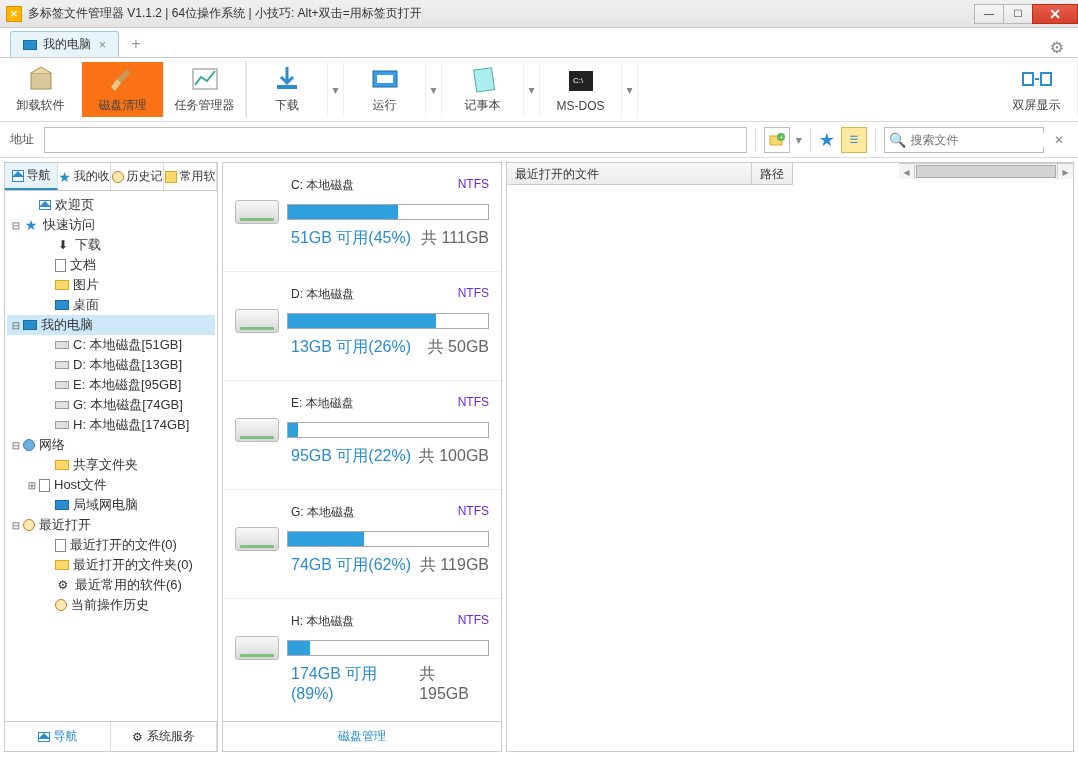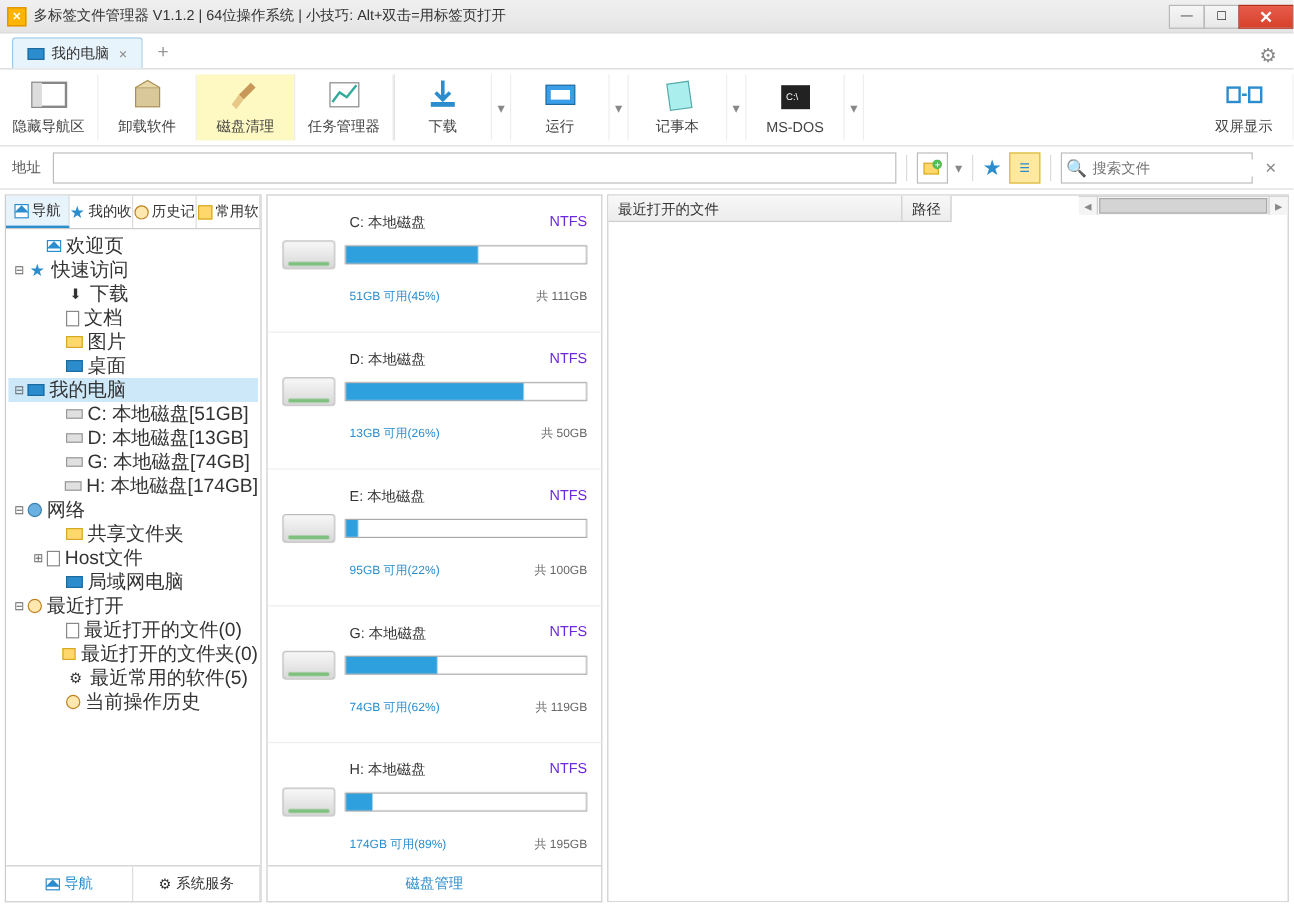--- a/index.html
+++ b/index.html
@@ -50,40 +50,40 @@
 .sidebar { width: 214px; border: 1px solid #ccc; display: flex; flex-direction: column; }
 .side-tabs { height: 28px; display: flex; border-bottom: 1px solid #ccc; }
 .side-tab { flex: 1; display: flex; align-items: center; justify-content: center; font-size: 12px; border-right: 1px solid #ddd; cursor: pointer; gap:3px; overflow:hidden;white-space:nowrap;}
 .side-tab.active { background: #e8f4fb; border-bottom: 2px solid #2b8dcd; }
 .side-tab .st-icon{width:12px;height:12px;}
 .tree { flex: 1; overflow: auto; padding: 4px 2px; }
 .tree-node { display: flex; align-items: center; height: 20px; cursor: pointer; white-space: nowrap; }
 .tree-node.selected { background: #cde8f9; }
 .tree-toggle { width: 14px; text-align: center; color: #666; font-size: 10px; }
 .tree-icon { width: 16px; height: 14px; margin-right: 4px; display:inline-flex;align-items:center;justify-content:center;}
-.tree-label { font-size: 16px; }
+.tree-label { font-size: 13px; }
 .indent-0{padding-left:2px;} .indent-1{padding-left:18px;} .indent-2{padding-left:34px;}
 
 .side-bottom { height: 30px; border-top: 1px solid #ccc; display: flex; }
 .side-bottom .sb-tab { flex: 1; display: flex; align-items: center; justify-content: center; gap:4px; cursor: pointer; border-right:1px solid #ddd;}
 .side-bottom .sb-tab.active { color: #2b8dcd; }
 
 
 .drives { width: 280px; border: 1px solid #ccc; display: flex; flex-direction: column; }
 .drive-list { flex: 1; overflow: auto; }
 .drive-item { padding: 14px 12px 22px; border-bottom: 1px solid #eee; }
 .drive-head { display: flex; justify-content: space-between; margin-bottom: 6px; padding-left: 56px; }
 .drive-name { color: #333; }
 .drive-fs { color: #6d28d9; }
 .drive-body { display: flex; align-items: center; gap: 8px; }
 .drive-img { width: 44px; height: 24px; background: linear-gradient(#f8f8f8,#d8d8d8); border: 1px solid #bbb; border-radius: 3px; position:relative;}
 .drive-img::after{content:"";position:absolute;bottom:2px;left:4px;right:4px;height:3px;background:#7ec07e;border-radius:1px;}
 .drive-bar { flex: 1; height: 16px; border: 1px solid #aaa; background: #fff; position: relative; }
 .drive-fill { height: 100%; background: #2ea0de; }
-.drive-foot { display: flex; justify-content: space-between; margin-top: 16px; padding-left: 56px; font-size: 10px; }
+.drive-foot { display: flex; justify-content: space-between; margin-top: 4px; padding-left: 56px; font-size: 16px; }
 .drive-free { color: #2b8dcd; }
 .drive-total { color: #666; }
 .drives-bottom { height: 30px; border-top: 1px solid #ccc; display: flex; align-items: center; justify-content: center; color: #2b8dcd; cursor: pointer; }
 
 
 .recent { flex: 1; border: 1px solid #ccc; display: flex; flex-direction: row; }
 .recent-head { height: 22px; background: linear-gradient(#f8f8f8,#ececec); border-bottom: 1px solid #ccc; display: flex; }
 .recent-col { padding: 3px 8px; border-right: 1px solid #ccc; }
 .recent-col.c1{width:245px;} .recent-col.c2{flex:1;}
 .recent-body { flex: 1; }
@@ -128,33 +128,26 @@
     <span>我的电脑</span>
     <span class="tab-close">×</span>
   </div>
   <div class="tab-add">+</div>
   <div class="gear-right">⚙</div>
 </div>
 
 <div class="toolbar">
   <div class="tool-btn">
     <svg class="tool-icon" viewBox="0 0 32 28">
-        <rect x="2" y="4" width="28" height="20" fill="none" stroke="#888" stroke-width="2"></rect>
-        <rect x="2" y="4" width="8" height="20" fill="#ddd"></rect>
-      </svg>
-    <span class="tool-label">隐藏导航区</span>
-  </div>
-  <div class="tool-btn">
-    <svg class="tool-icon" viewBox="0 0 32 28">
         <rect x="6" y="8" width="20" height="16" fill="#d8c89a" stroke="#a89058"></rect>
         <path d="M6 8 L16 2 L26 8" fill="#e8d8aa" stroke="#a89058"></path>
       </svg>
     <span class="tool-label">卸载软件</span>
   </div>
-  <div class="tool-btn" style="background:#fef9c3;">
+  <div class="tool-btn" style="background:#f97316;">
     <svg class="tool-icon" viewBox="0 0 32 28">
         <path d="M20 4 L24 8 L14 18 L10 14 Z" fill="#c89858"></path>
         <path d="M10 14 L14 18 L8 26 L4 22 Z" fill="#e8c888"></path>
       </svg>
     <span class="tool-label">磁盘清理</span>
   </div>
   <div class="tool-btn">
     <svg class="tool-icon" viewBox="0 0 32 28">
         <rect x="4" y="4" width="24" height="20" fill="#fff" stroke="#888"></rect>
         <polyline points="6,20 12,12 18,16 26,6" fill="none" stroke="#3a9" stroke-width="2"></polyline>
@@ -293,20 +286,25 @@
           <span class="tree-label">C: 本地磁盘[51GB]</span>
         </div>
       <div class="tree-node indent-2">
           <span class="tree-toggle"></span>
           <span class="tree-icon ico-drive"></span>
           <span class="tree-label">D: 本地磁盘[13GB]</span>
         </div>
       <div class="tree-node indent-2">
           <span class="tree-toggle"></span>
           <span class="tree-icon ico-drive"></span>
+          <span class="tree-label">E: 本地磁盘[95GB]</span>
+        </div>
+      <div class="tree-node indent-2">
+          <span class="tree-toggle"></span>
+          <span class="tree-icon ico-drive"></span>
           <span class="tree-label">G: 本地磁盘[74GB]</span>
         </div>
       <div class="tree-node indent-2">
           <span class="tree-toggle"></span>
           <span class="tree-icon ico-drive"></span>
           <span class="tree-label">H: 本地磁盘[174GB]</span>
         </div>
 
       <div class="tree-node indent-0">
           <span class="tree-toggle">⊟</span>
@@ -340,21 +338,21 @@
           <span class="tree-label">最近打开的文件(0)</span>
         </div>
       <div class="tree-node indent-2">
           <span class="tree-toggle"></span>
           <span class="tree-icon ico-folder"></span>
           <span class="tree-label">最近打开的文件夹(0)</span>
         </div>
       <div class="tree-node indent-2">
           <span class="tree-toggle"></span>
           <span class="tree-icon">⚙</span>
-          <span class="tree-label">最近常用的软件(5)</span>
+          <span class="tree-label">最近常用的软件(6)</span>
         </div>
       <div class="tree-node indent-2">
           <span class="tree-toggle"></span>
           <span class="tree-icon ico-clock"></span>
           <span class="tree-label">当前操作历史</span>
         </div>
     </div>
 
     <div class="side-bottom">
       <div class="sb-tab active">

